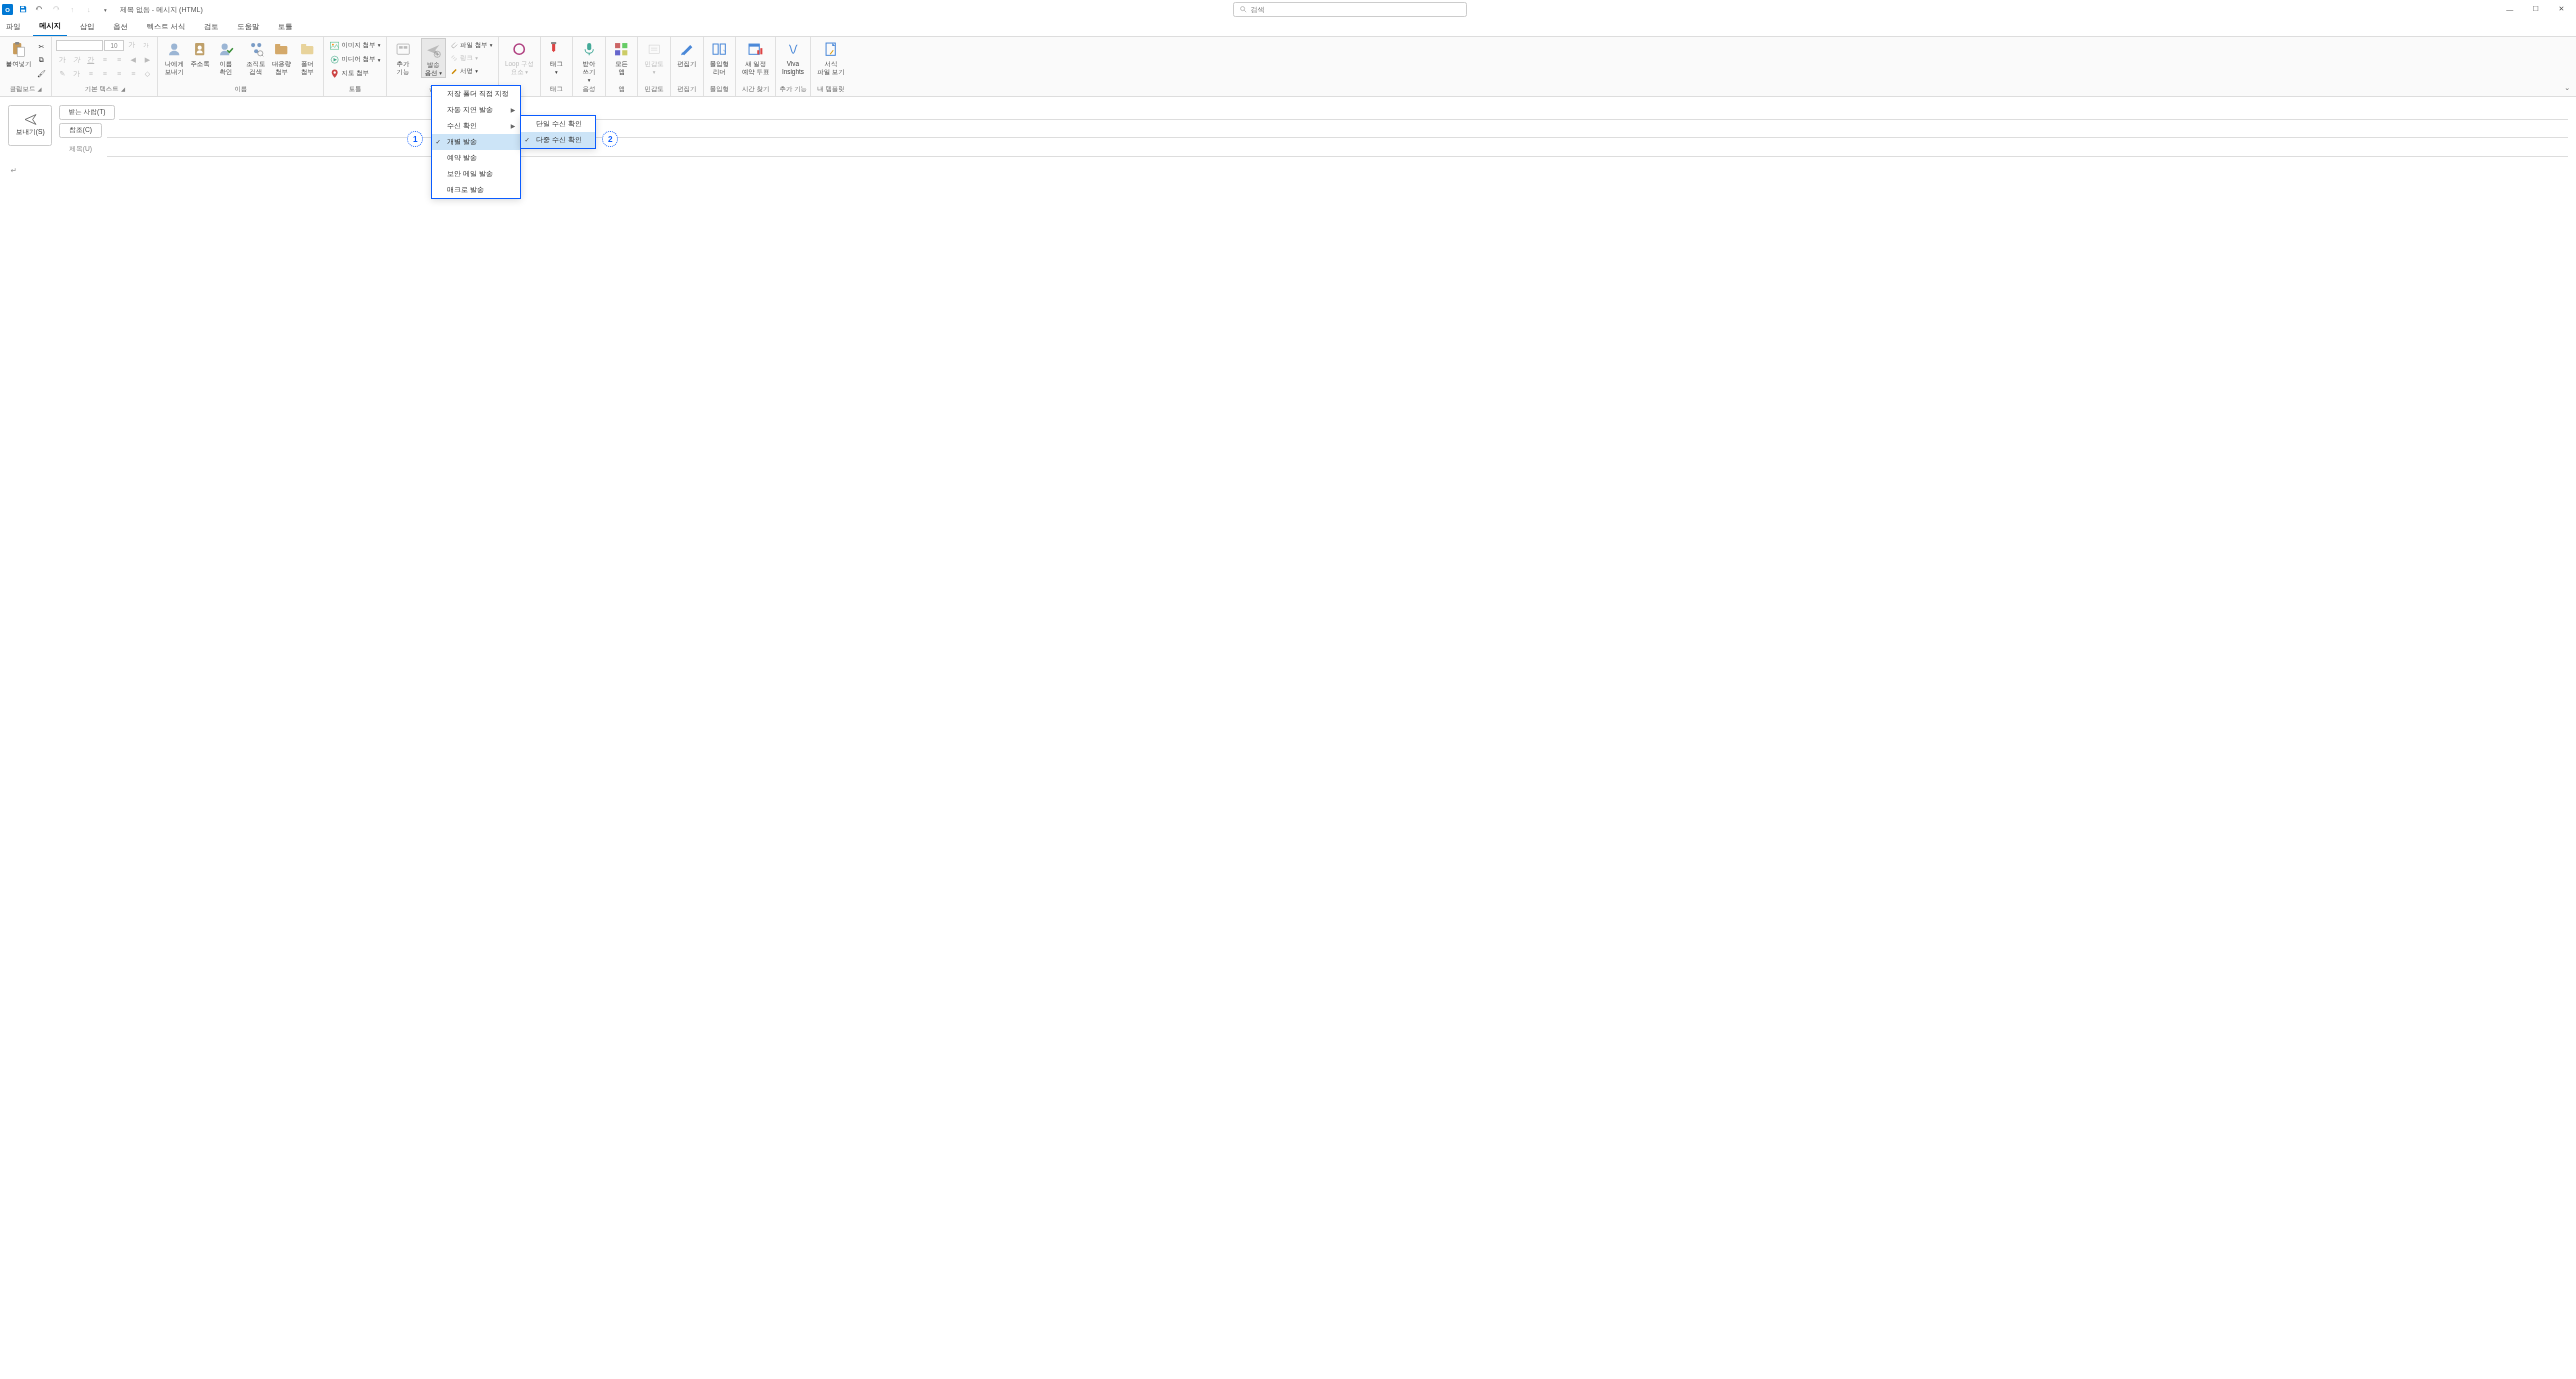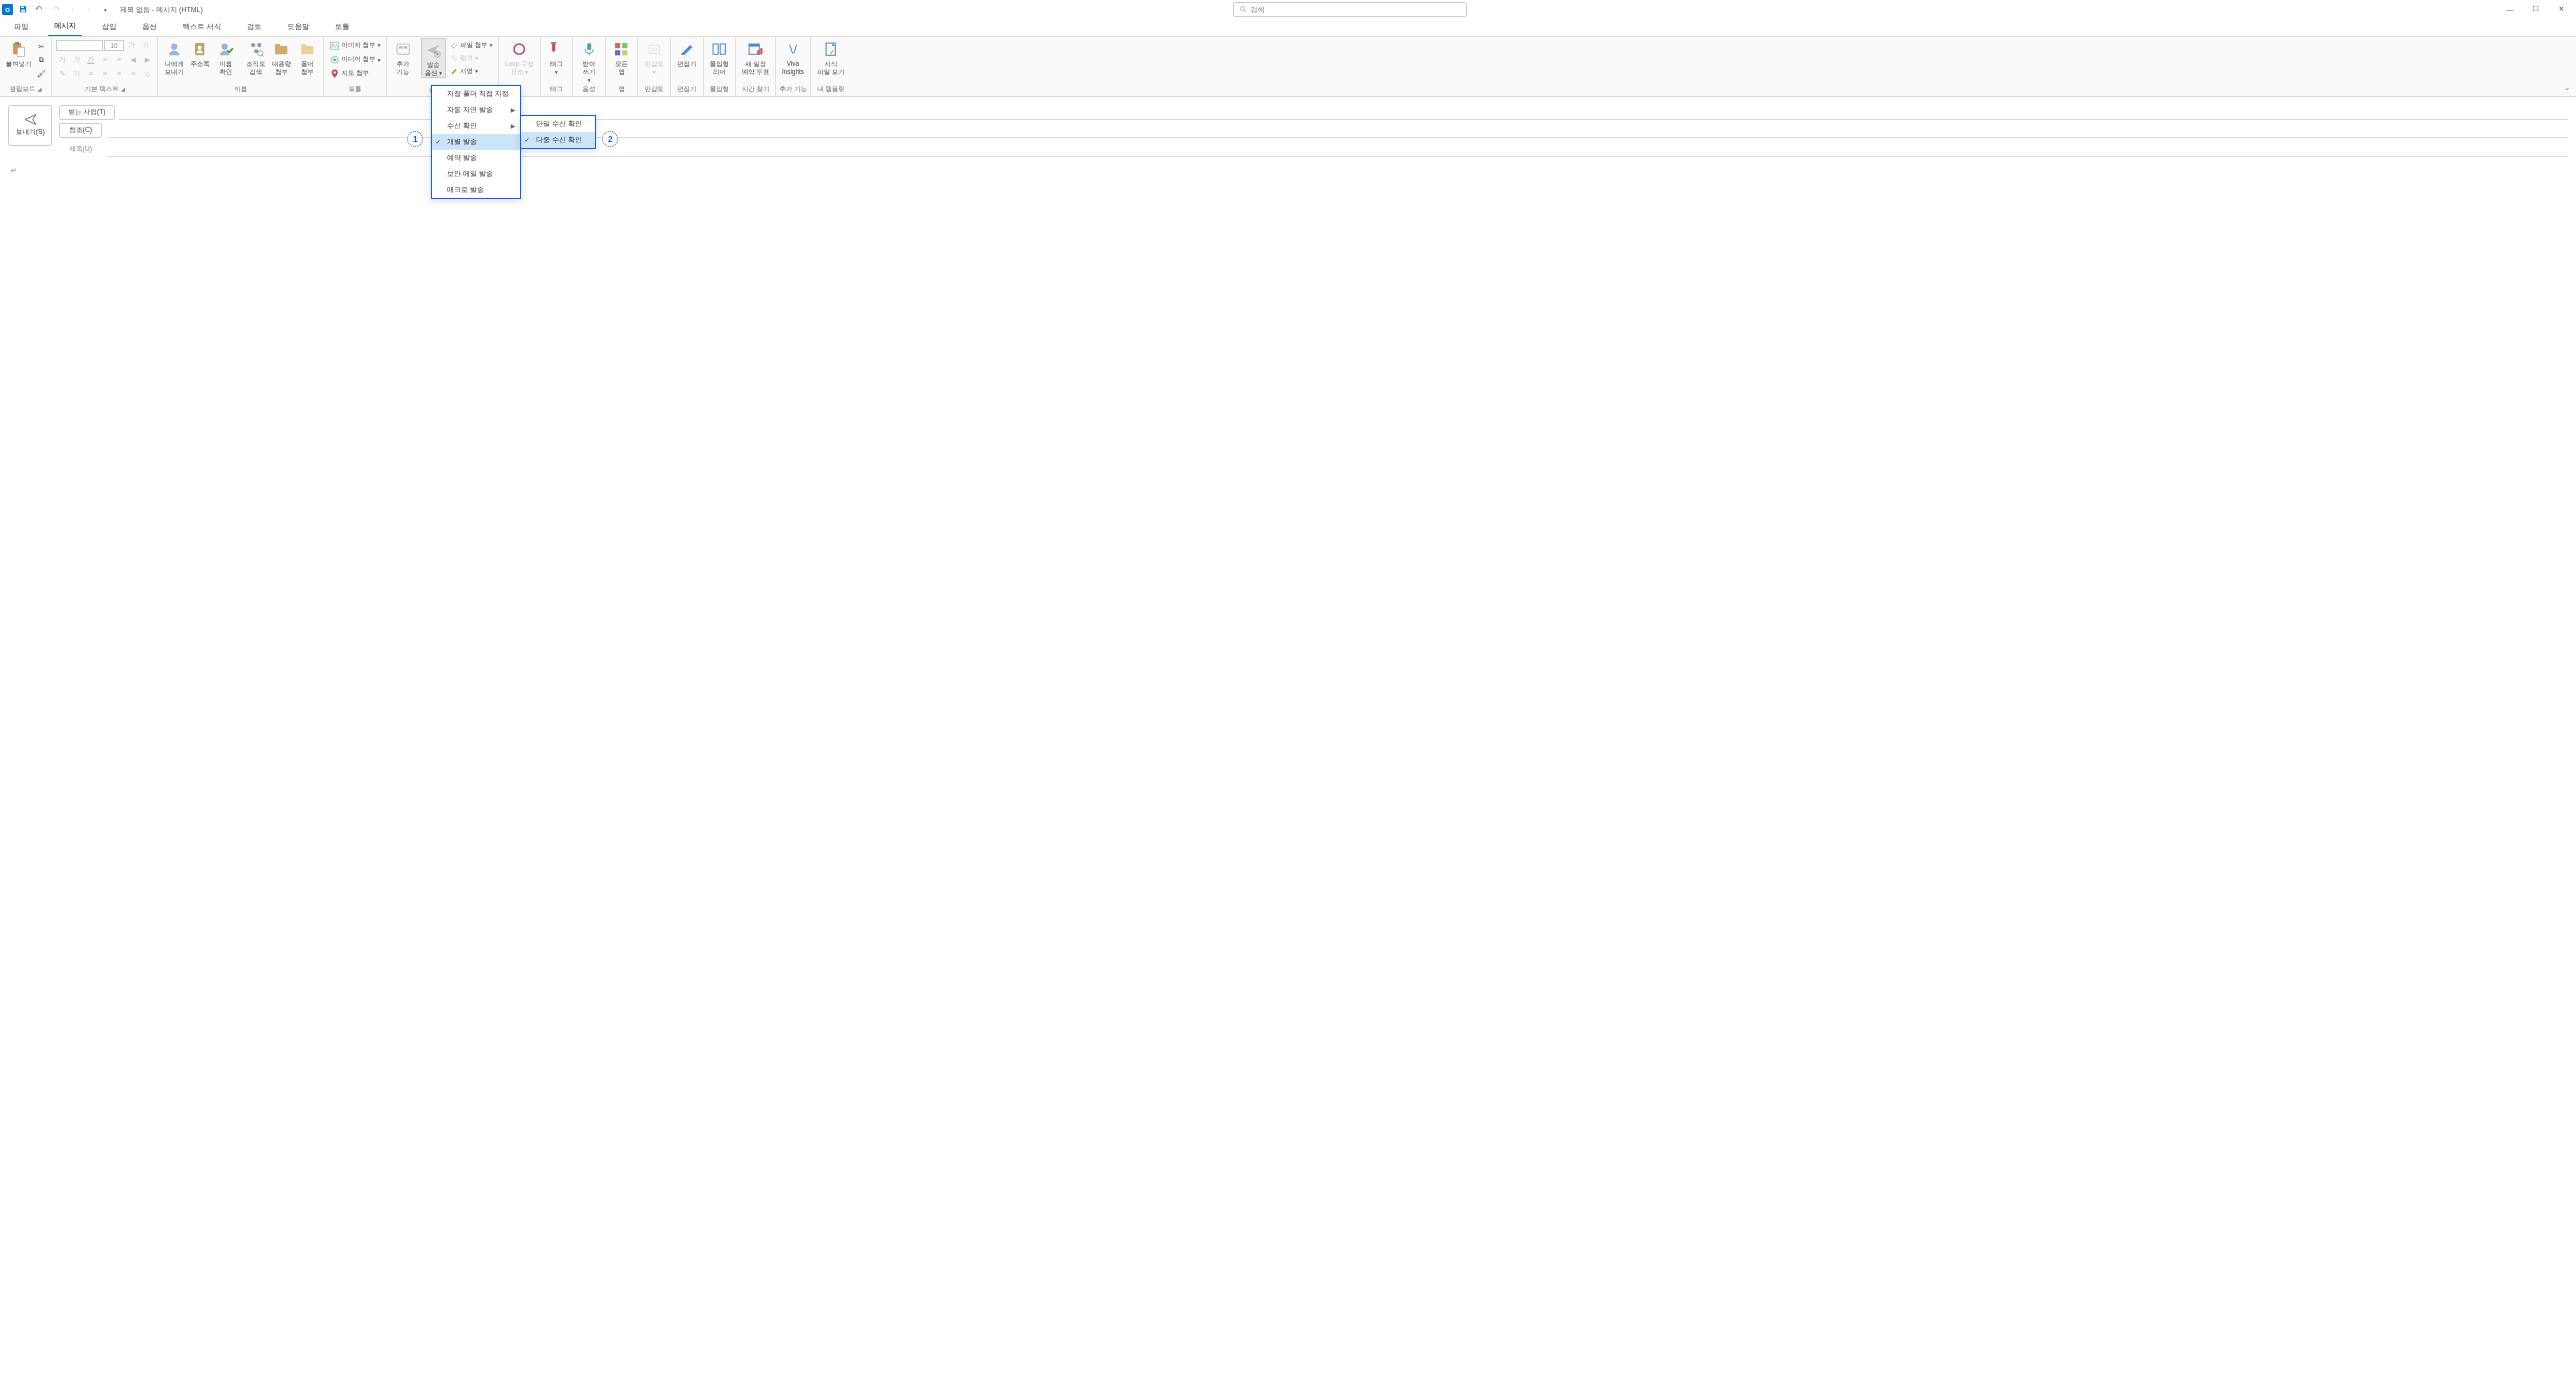--- a/index.html
+++ b/index.html
@@ -11,23 +11,23 @@
 .app-icon { width: 10.5px; height: 10.5px; background: #0078d4; border-radius: 1.2px; display: flex; align-items: center; justify-content: center; color: #fff; font-size: 5.9px; font-weight: bold; }
 .qat-btn { width: 13px; height: 13px; display: flex; align-items: center; justify-content: center; color: #666; cursor: pointer; }
 .qat-btn.disabled { color: #ccc; }
 .title-text { margin-left: 4.7px; font-size: 7px; color: #555; }
 .title-center { flex: 1; display: flex; justify-content: center; }
 .search-box { width: 234px; height: 15px; border: 0.6px solid #ccc; border-radius: 2.3px; display: flex; align-items: center; padding: 0 4.7px; gap: 3.5px; color: #777; }
 .title-right { display: flex; gap: 1.2px; }
 .win-btn { width: 24.6px; height: 16.4px; display: flex; align-items: center; justify-content: center; color: #555; cursor: pointer; }
 
 
-.tabs { height: 17.6px; display: flex; align-items: flex-end; padding: 0 8px; gap: 14px; border-bottom: 0.6px solid #ddd; }
+.tabs { height: 17.6px; display: flex; align-items: flex-end; padding: 0 0; gap: 7px; border-bottom: 0.6px solid #ddd; }
 .tab { padding: 3.5px 5.9px; font-size: 7.3px; color: #444; cursor: pointer; }
-.tab.active { border-bottom: 1.2px solid #0078d4; color: #000; font-weight: 400; }
+.tab.active { border-bottom: 1.2px solid #0078d4; color: #000; font-weight: 700; }
 
 
 .ribbon { height: 60px; display: flex; border-bottom: 0.6px solid #ddd; background: #fafafa; position: relative; }
 .ribbon-group { display: flex; flex-direction: column; border-right: 0.6px solid #e0e0e0; padding: 1.2px 3.5px 0; }
 .ribbon-group-body { flex: 1; display: flex; align-items: flex-start; gap: 1.2px; }
 .ribbon-group-label { text-align: center; font-size: 6.4px; color: #666; padding: 1.2px 0; white-space: nowrap; }
 .ribbon-group-label .dlg { font-size: 5.3px; margin-left: 2.3px; color: #888; }
 
 .big-btn { display: flex; flex-direction: column; align-items: center; justify-content: flex-start; padding: 2.3px 2.3px 0; min-width: 24.6px; cursor: pointer; gap: 1.2px; }
 .big-btn .ic { width: 19px; height: 19px; display: flex; align-items: center; justify-content: center; }

